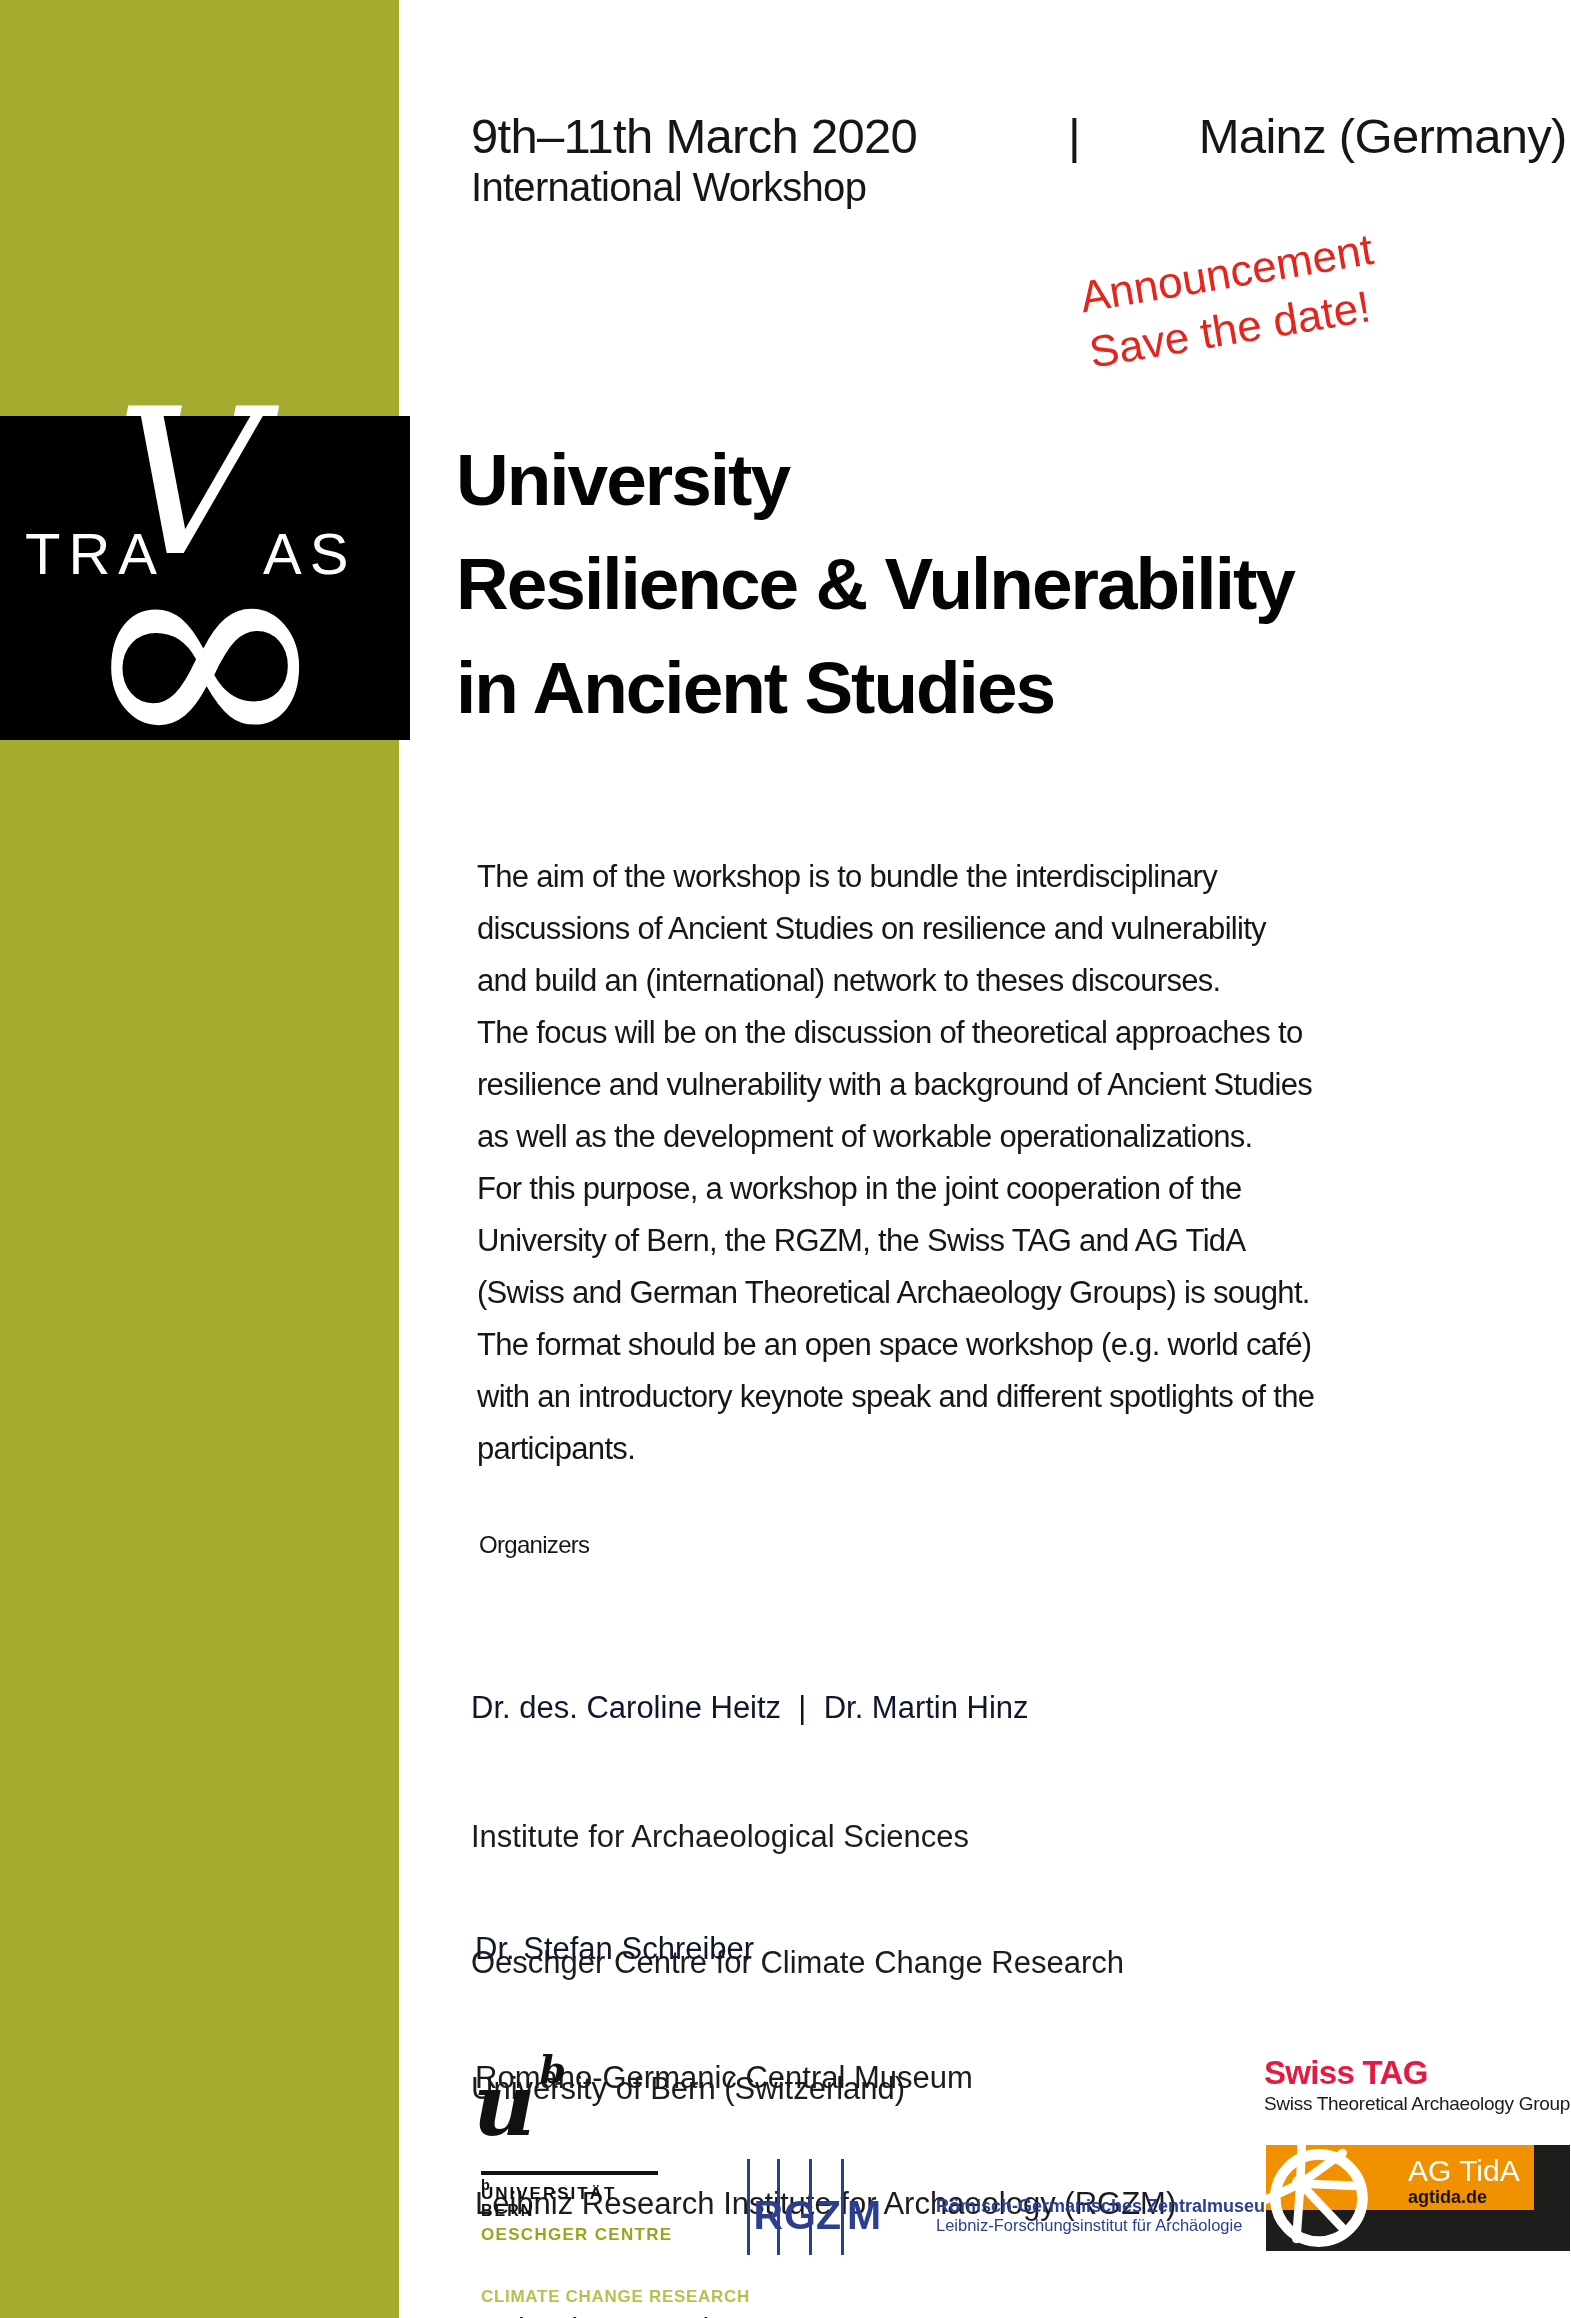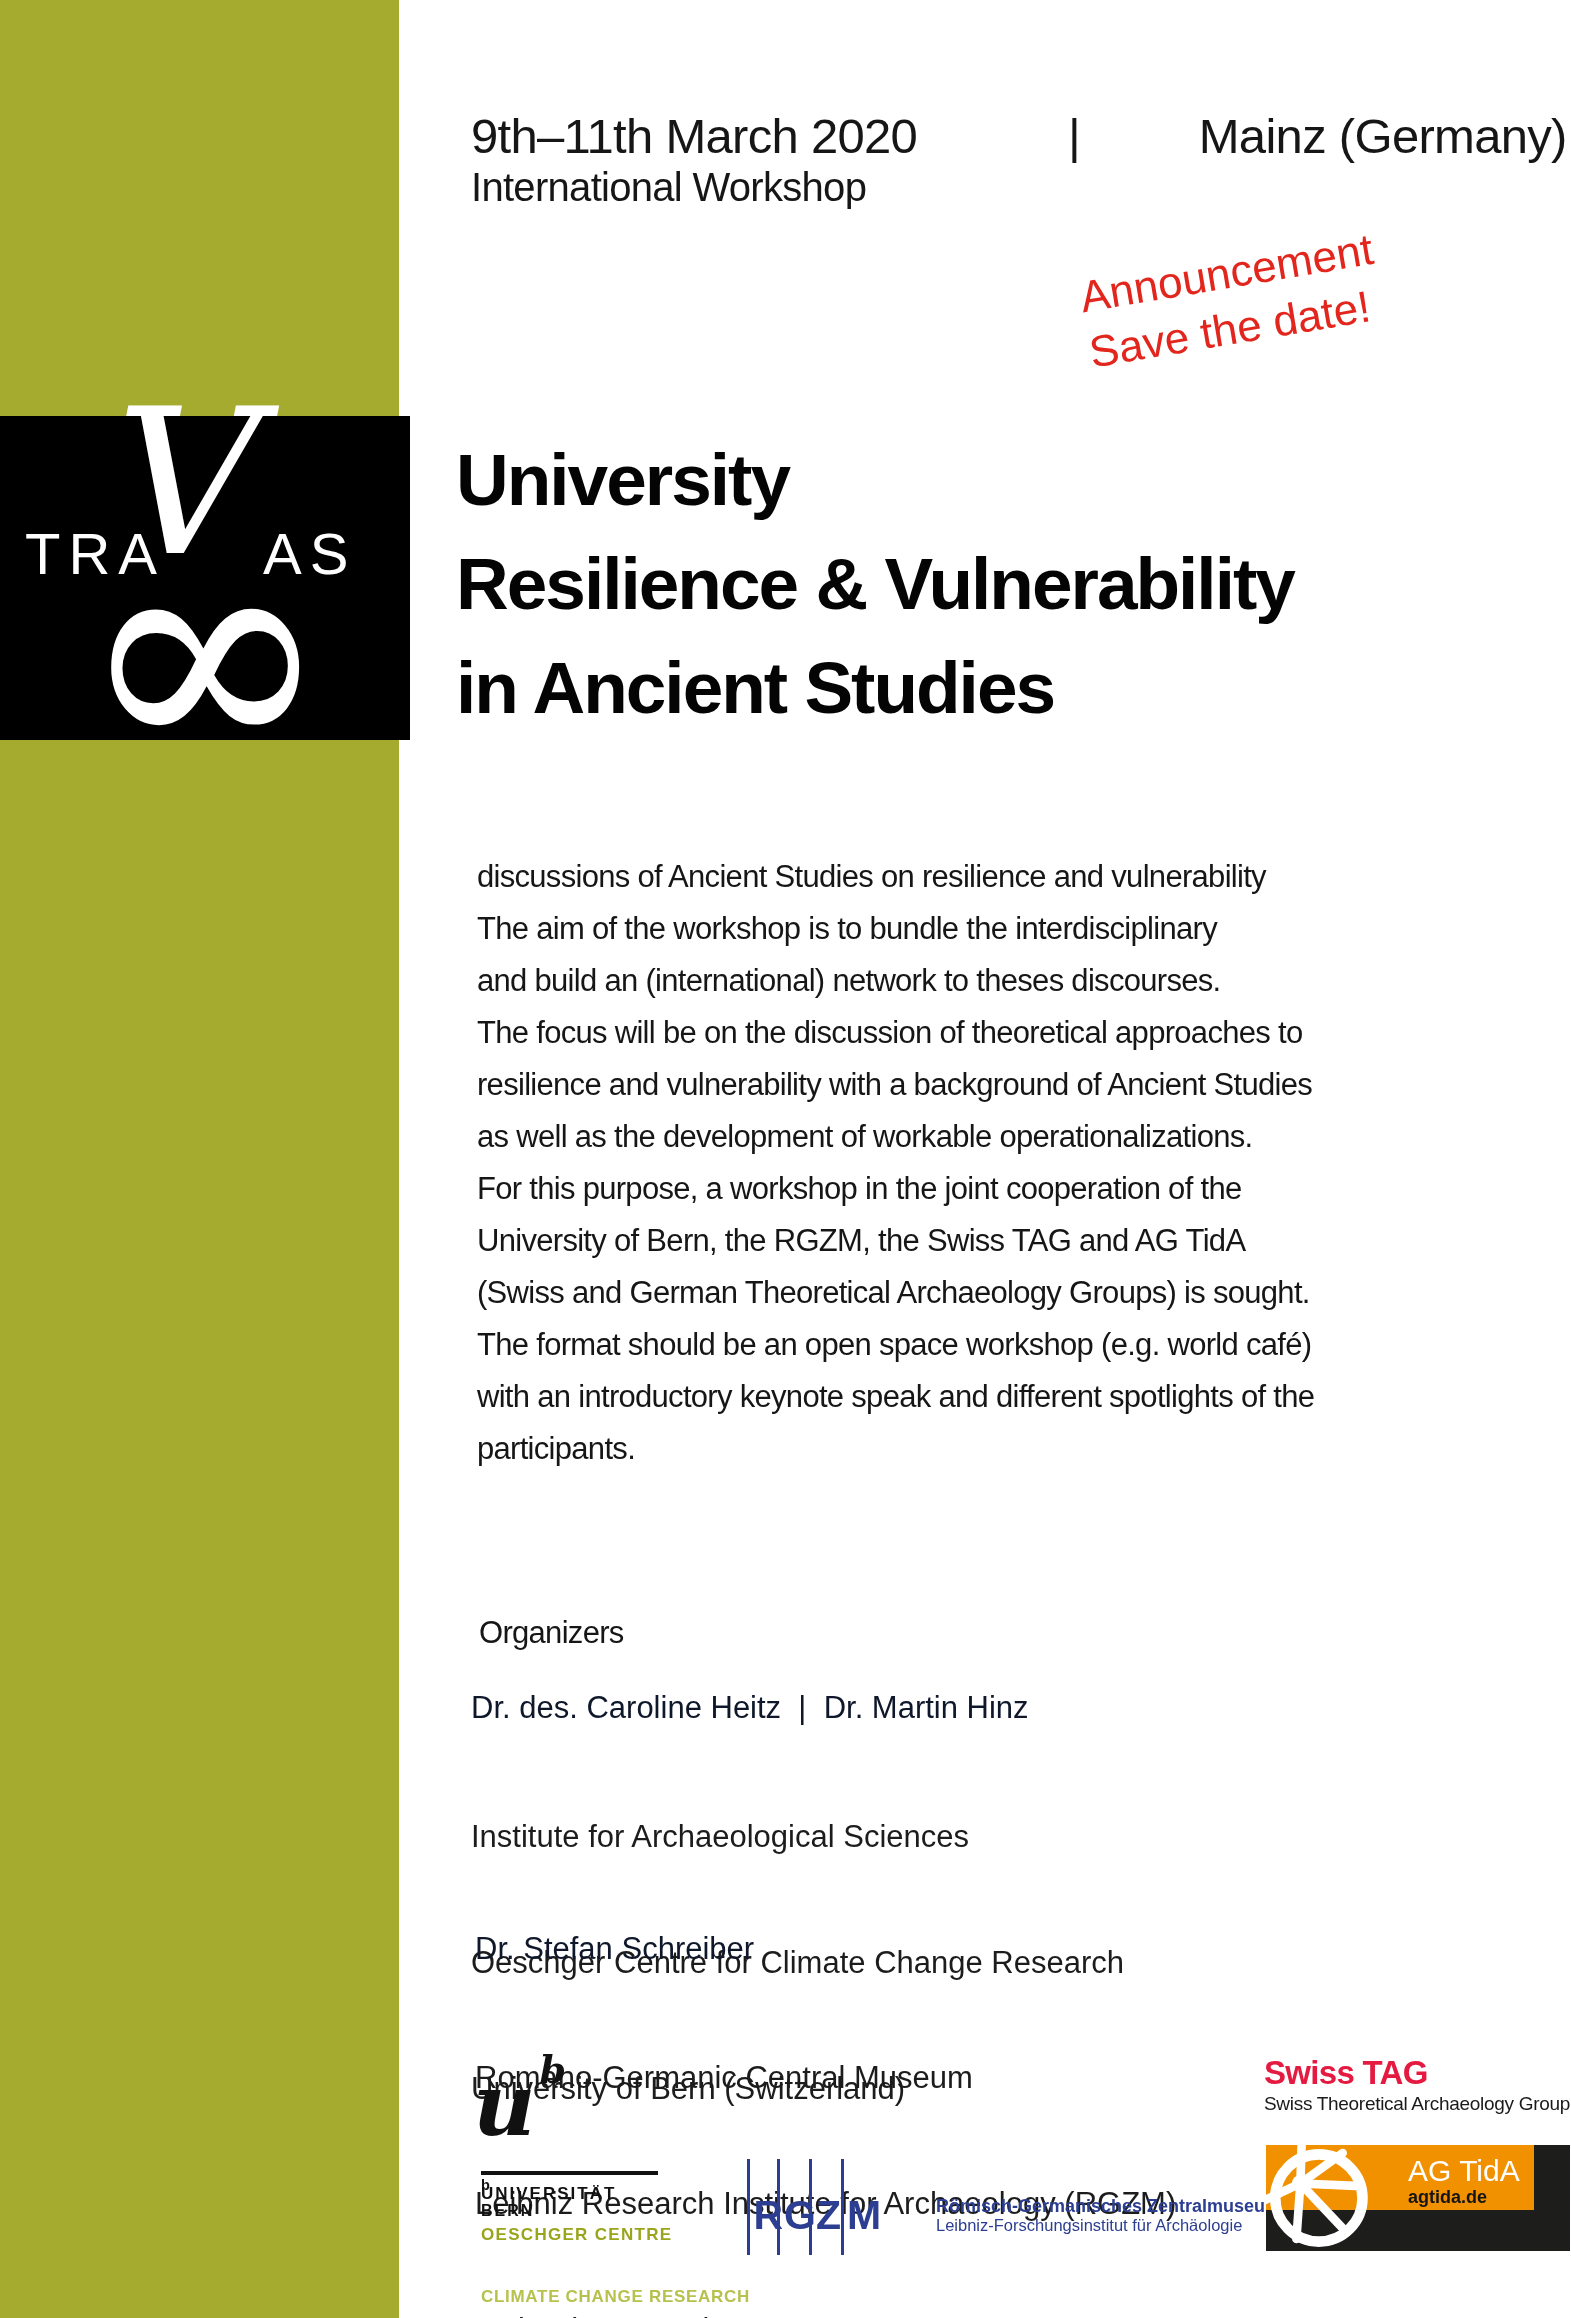--- a/index.html
+++ b/index.html
@@ -40,21 +40,21 @@
 
   
   .title { left:456px; top:428px; font-size:73px; font-weight:700; letter-spacing:-2px;
            line-height:104px; color:#040404; white-space:nowrap; }
 
   
   .bodytext { left:477px; top:851px; font-size:31px; letter-spacing:-0.7px;
               line-height:52px; color:#161616; white-space:nowrap; }
 
   
-  .org-head { left:479px; top:1615px; font-size:31px; letter-spacing:-0.7px; color:#161616; }
+  .org-head { left:479px; top:1531px; font-size:24px; letter-spacing:-0.7px; color:#161616; }
   .orggrp { font-size:31px; line-height:42px; color:#1c1c1c; white-space:pre; }
   .orggrp .names { color:#0f172a; margin-bottom:2.6px; }
   .grp1 { left:471px; top:1603px; }
   .grp2 { left:475px; top:1844px; }
 
   
   .ub-mark { left:473px; top:2062px; font-family:"DejaVu Serif", serif;
              font-style:italic; font-weight:bold; color:#111; line-height:1; }
   .ub-mark .u { font-size:86px; }
   .ub-mark .b { font-size:38px; position:relative; top:-52px; left:4px; }
@@ -109,22 +109,22 @@
     <span class="inf">∞</span>
   </div>
 
   <div class="abs title">
     <div>University</div>
     <div>Resilience &amp; Vulnerability</div>
     <div>in Ancient Studies</div>
   </div>
 
   <div class="abs bodytext">
+    <div>The aim of the workshop is to bundle the interdisciplinary</div>
     <div>discussions of Ancient Studies on resilience and vulnerability</div>
-    <div>The aim of the workshop is to bundle the interdisciplinary</div>
     <div>and build an (international) network to theses discourses.</div>
     <div>The focus will be on the discussion of theoretical approaches to</div>
     <div>resilience and vulnerability with a background of Ancient Studies</div>
     <div>as well as the development of workable operationalizations.</div>
     <div>For this purpose, a workshop in the joint cooperation of the</div>
     <div>University of Bern, the RGZM, the Swiss TAG and AG TidA</div>
     <div>(Swiss and German Theoretical Archaeology Groups) is sought.</div>
     <div>The format should be an open space workshop (e.g. world café)</div>
     <div>with an introductory keynote speak and different spotlights of the</div>
     <div>participants.</div>

